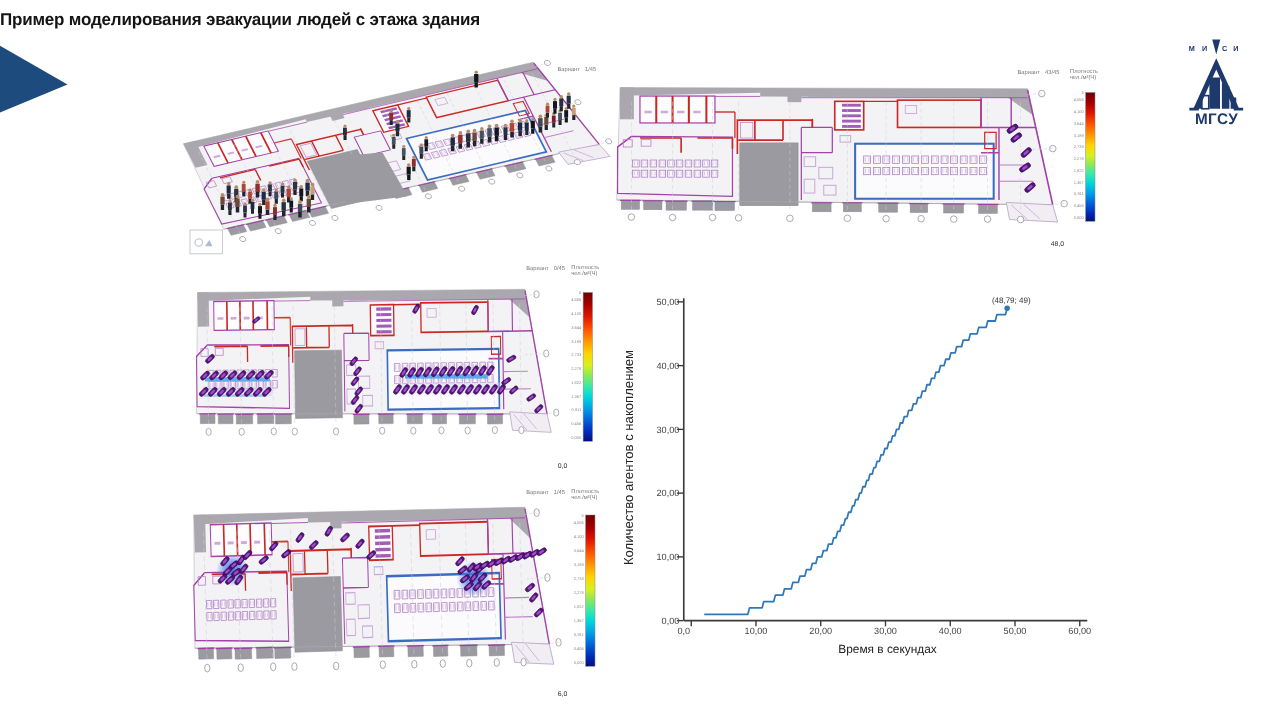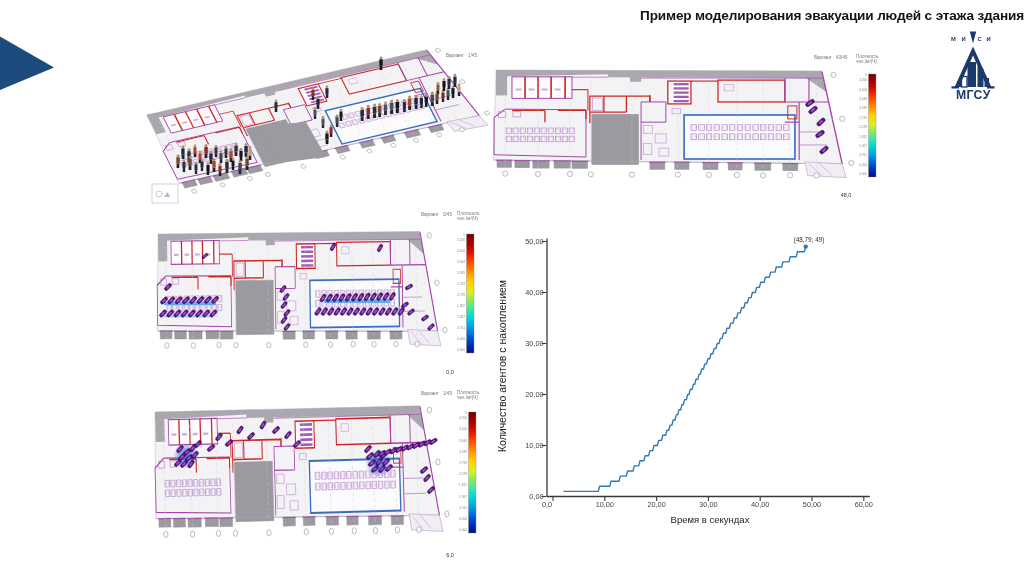--- a/index.html
+++ b/index.html
@@ -1,16 +1,16 @@
 <!DOCTYPE html>
 <html><head><meta charset="utf-8">
 <style>
 html,body{margin:0;padding:0;width:1024px;height:576px;background:#ffffff;font-family:"Liberation Sans",sans-serif;overflow:hidden}
 #root{position:relative;width:1024px;height:576px}
-.title{position:absolute;left:0;top:8px;width:1024px;text-align:right;font-size:13.6px;font-weight:bold;color:#141414;letter-spacing:-0.15px}
+.title{position:absolute;left:0;top:8px;width:1024px;text-align:left;font-size:13.6px;font-weight:bold;color:#141414;letter-spacing:-0.15px}
 </style></head><body>
 <div id="root">
 
 <div class="title">Пример моделирования эвакуации людей с этажа здания</div>
 <svg width="1024" height="576" viewBox="0 0 1024 576" style="position:absolute;left:0;top:0">
 <defs>
 <g id="plan">
 
 <polygon points="0,0 1000,3 1062,288 -8,276" fill="#f3f2f5" stroke="#c8c7cd" stroke-width="2"></polygon>
 

